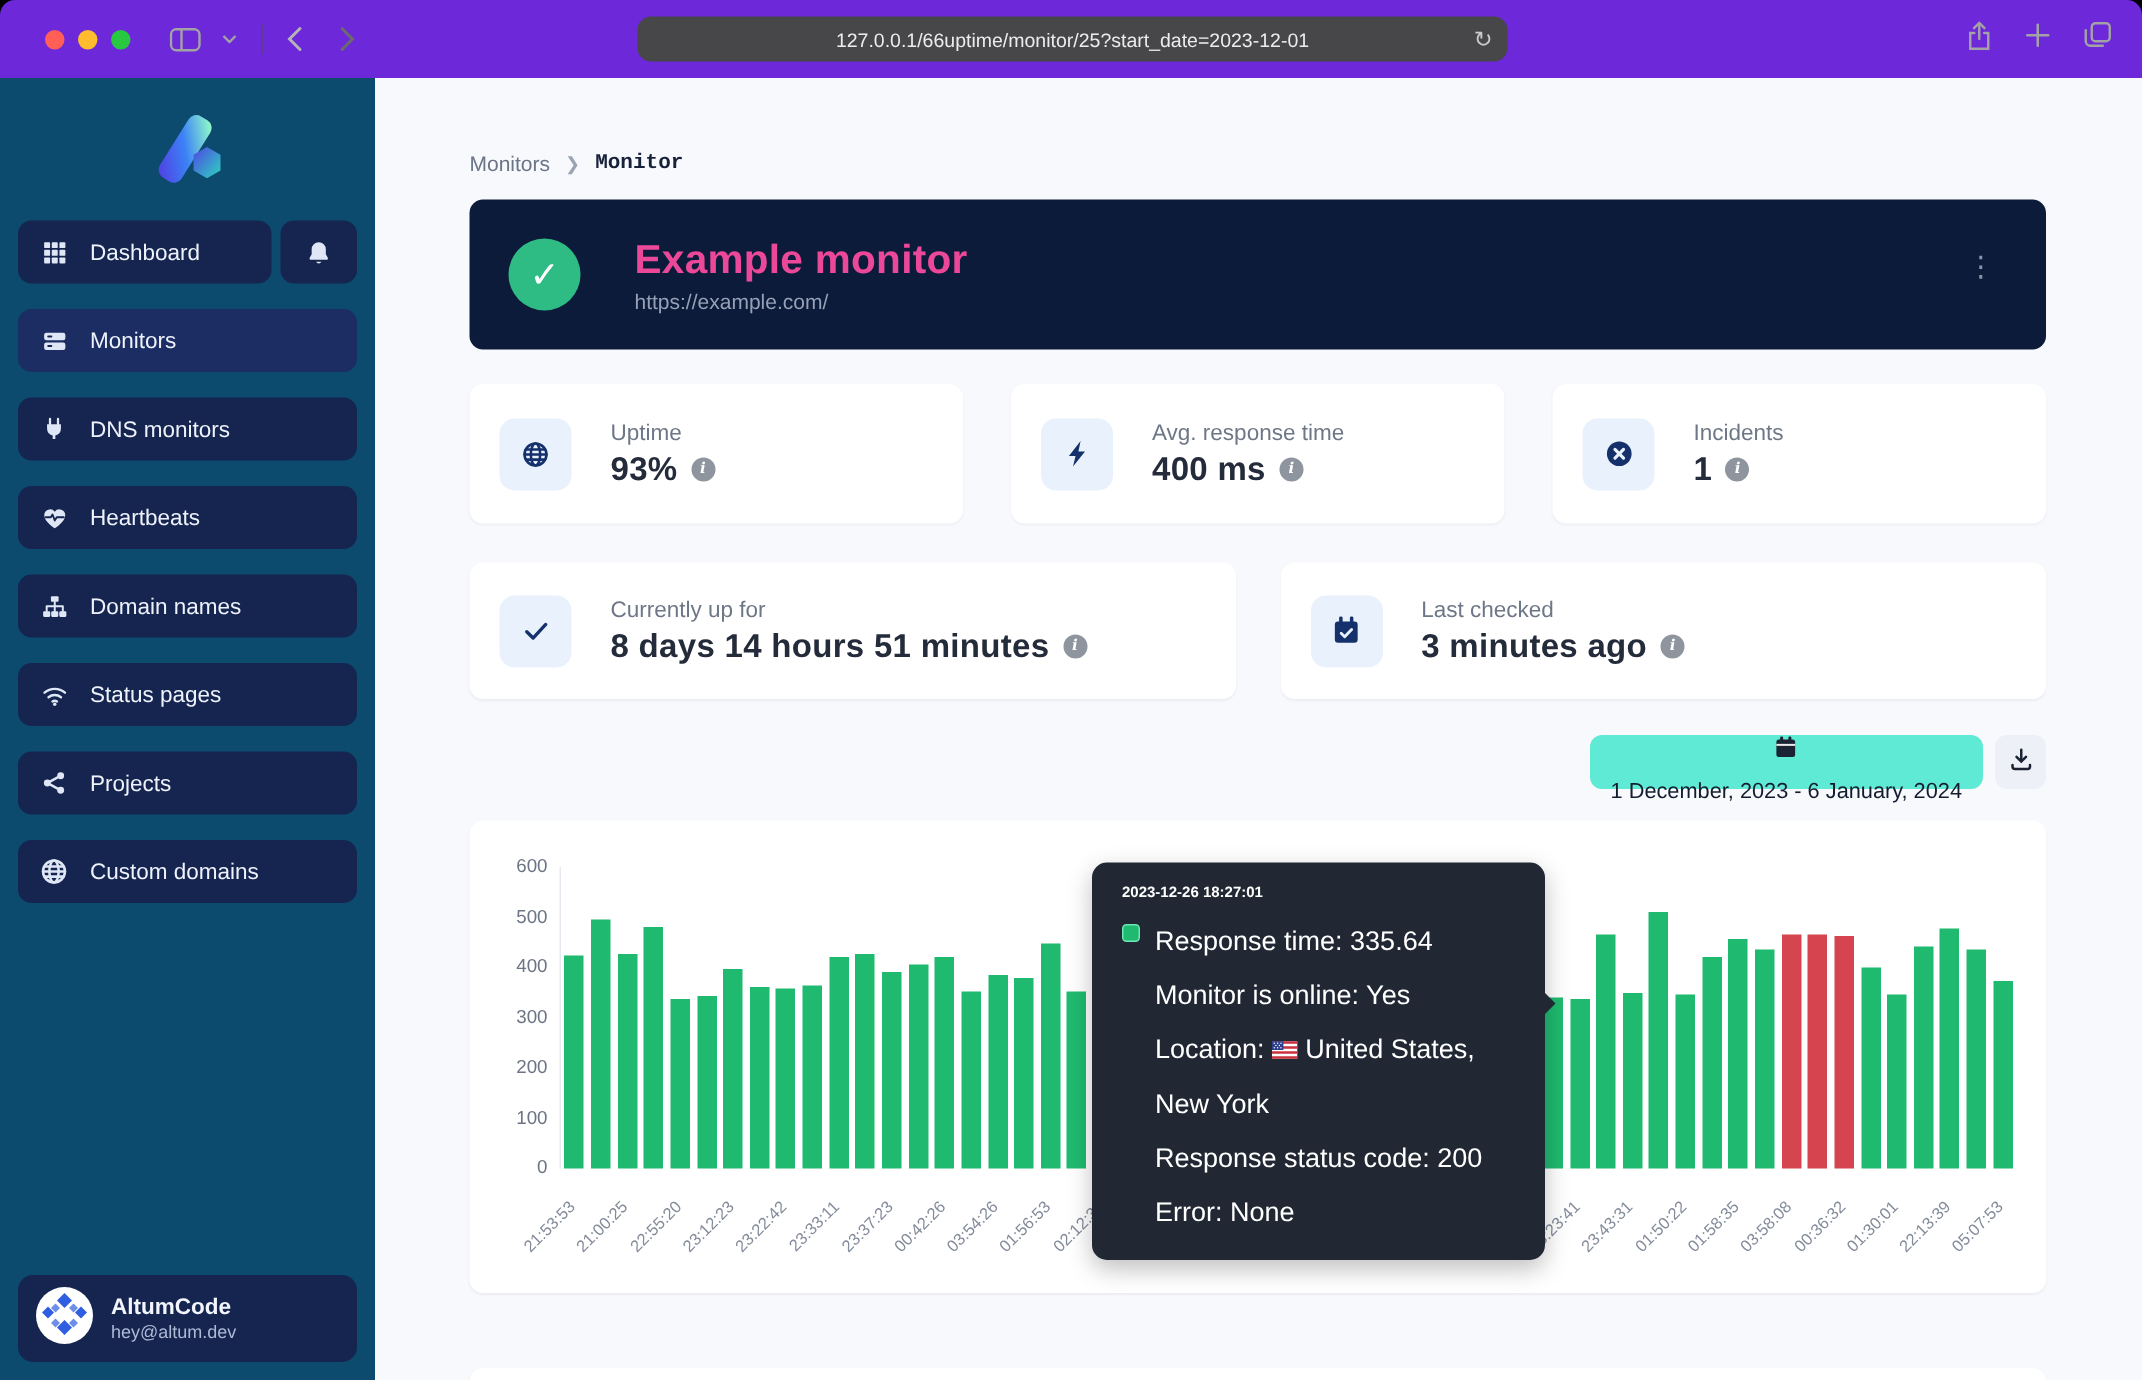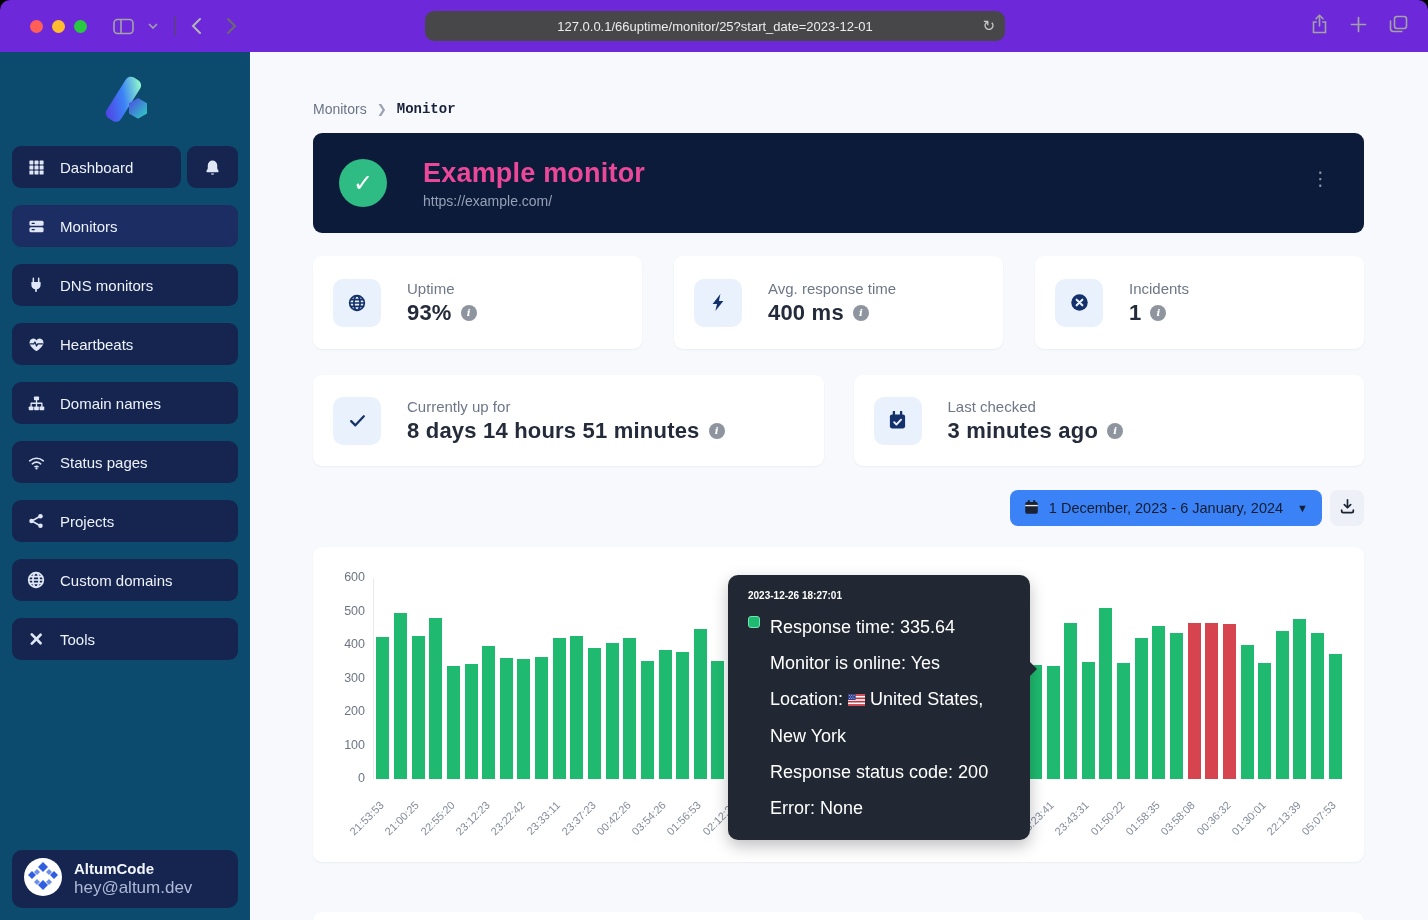--- a/index.html
+++ b/index.html
@@ -29,21 +29,21 @@
   .side-row { display:flex; gap:6px; margin-bottom:17px; }
   .side-item { background:#152550; border-radius:9px; height:42px; display:flex; align-items:center; gap:14px;
     padding:0 14px; color:#eef2fa; font-size:15px; cursor:pointer; }
   .side-item.full { width:100%; margin-bottom:17px; }
   .side-item.grow { flex:1; }
   .side-item.bell-btn { width:51px; justify-content:center; padding:0; }
   .side-item.active { background:#1b2d63; }
   .side-item .ic { width:20px; display:flex; justify-content:center; color:#dfe6f5; }
   .side-footer { margin-top:auto; background:#152550; border-radius:10px; height:58px; display:flex; align-items:center; gap:12px; padding:0 12px; }
   .sf-name { color:#f2f5fb; font-size:15px; font-weight:600; line-height:1.25; }
-  .sf-mail { color:#aeb9d6; font-size:17px; }
+  .sf-mail { color:#aeb9d6; font-size:12px; }
 
   
   .main { flex:1; background:#f7f9fd; overflow:hidden; padding:0 64px 0 63px; position:relative; }
   .breadcrumb { margin-top:49px; font-size:14px; color:#6b7487; display:flex; align-items:center; gap:10px; }
   .breadcrumb .sep { color:#9aa3b2; font-size:12px; }
   .breadcrumb .current { color:#18213a; font-weight:600;font-family:Liberation Mono, monospace; }
 
   .banner { margin-top:16px; height:100px; background:#0d1b3a; border-radius:9px; display:flex; align-items:center; padding:0 26px; position:relative; }
   .ok-circle { width:48px; height:48px; border-radius:50%; background:#2ebc84; color:#fff; display:flex; align-items:center; justify-content:center;
     font-size:24px; font-weight:700; }
@@ -59,22 +59,22 @@
   .cards-row.r2 .card { height:91px; }
   .icon-sq { width:48px; height:48px; border-radius:10px; background:#e9f1fd; color:#14316b; display:flex; align-items:center; justify-content:center; flex:0 0 auto; }
   .card-body { margin-left:26px; }
   .card-label { font-size:15px; color:#6e7787; }
   .card-value-row { display:flex; align-items:center; gap:9px; margin-top:3px; }
   .card-value { font-size:22px; font-weight:700; color:#242b3a; letter-spacing:.2px; }
   .info-dot { width:16px; height:16px; border-radius:50%; background:#8e959e; color:#fff; font-size:10px; font-weight:700;
     display:inline-flex; align-items:center; justify-content:center; font-family:"DejaVu Serif",serif; font-style:italic; }
 
   .date-row { display:flex; justify-content:flex-end; gap:8px; margin-top:24px; }
-  .date-btn { height:36px; background:#3b82f6; border-radius:8px; display:flex; align-items:center; gap:10px; padding:0 14px;
-    font-size:14.5px; color:#141c2f; cursor:pointer; }
+  .date-btn { height:36px; background:#5eead4; border-radius:8px; display:flex; align-items:center; gap:10px; padding:0 14px;
+    font-size:14.5px; color:#141c2f; cursor:pointer;flex-direction:column; }
   .date-btn .caret { font-size:11px; color:#141c2f; margin-left:4px; }
   .dl-btn { width:34px; height:36px; background:#edf0f6; border-radius:8px; display:flex; align-items:center; justify-content:center; color:#1a2233; cursor:pointer; }
 
   
   .chart-card { margin-top:21px; height:315px; background:#fff; border-radius:9px; box-shadow:0 1px 2px rgba(16,24,40,.05); position:relative; }
   .plot { position:absolute; left:60px; top:31px; width:970px; height:201px; border-left:1px solid #e7eaf0; }
   .bar { position:absolute; bottom:0; width:13px; border-radius:0; }
   .bar.up { background:#1fba6f; }
   .bar.down { background:#d6454f; }
   .ylabels span { position:absolute; left:8px; width:44px; text-align:right; font-size:12.5px; color:#6d7585; }
@@ -279,31 +279,20 @@
           </div>
           <div class="side-item full ">
             <span class="ic">
               <svg width="18" height="18" viewBox="0 0 18 18" fill="none" stroke="currentColor" stroke-width="1.7" stroke-linecap="round" stroke-linejoin="round">
                 <circle cx="9" cy="9" r="7.3"></circle>
                 <ellipse cx="9" cy="9" rx="3.1" ry="7.3"></ellipse>
                 <path d="M1.7 9h14.6M2.6 5.6h12.8M2.6 12.4h12.8"></path>
               </svg>
             </span>
        <span>Custom domains</span>
-          </div>
-          <div class="side-item full ">
-            <span class="ic">
-              <svg width="16" height="16" viewBox="0 0 18 18" fill="none" stroke="currentColor" stroke-width="1.7" stroke-linecap="round" stroke-linejoin="round">
-                <g fill="currentColor" stroke="none">
-                  <rect x="7.8" y="0.5" width="3" height="17" rx="1.5" transform="rotate(45 9 9)"></rect>
-                  <rect x="7.8" y="0.5" width="3" height="17" rx="1.5" transform="rotate(-45 9 9)"></rect>
-                </g>
-              </svg>
-            </span>
-       <span>Tools</span>
           </div>
         </div>
       <div class="side-footer">
         <span>
           <svg width="38" height="38" viewBox="0 0 38 38">
             <circle cx="19" cy="19" r="19" fill="#ffffff"></circle>
             <g fill="#2f5fe0">
               <path d="M19 4l5 5-5 5-5-5z"></path>
                 <path d="M8 13l4 4-4 4-4-4z"></path>
                 <path d="M30 13l4 4-4 4-4-4z"></path>

